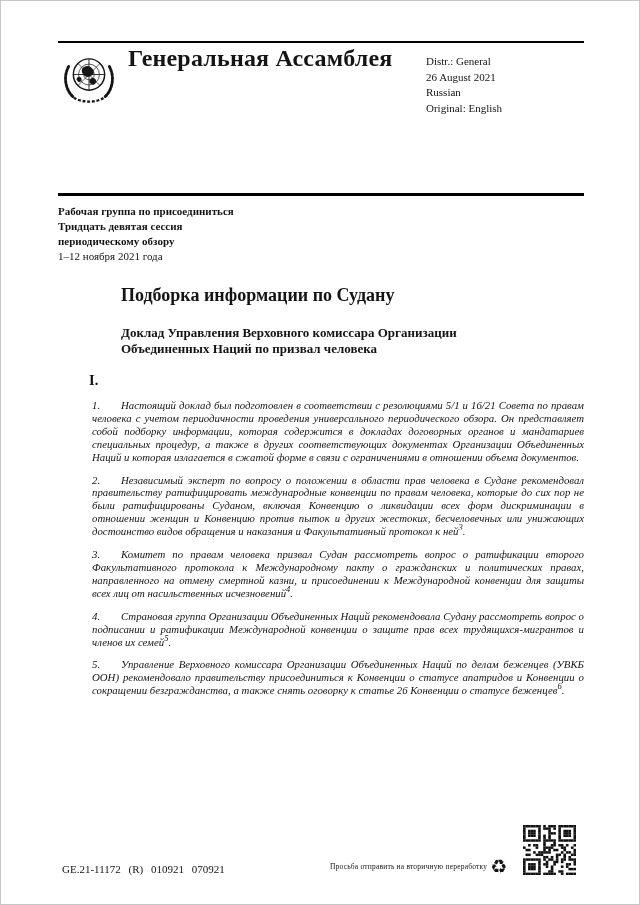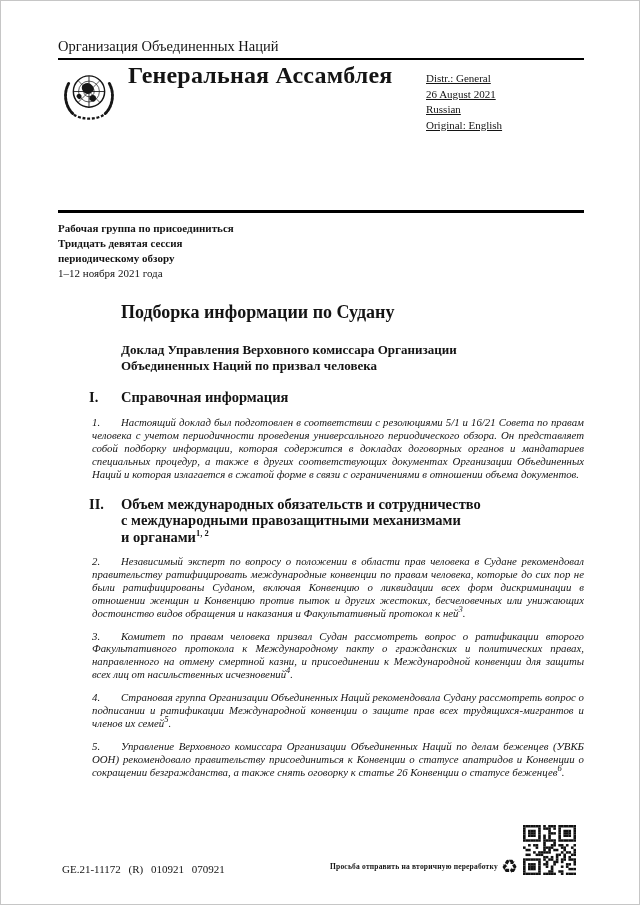--- a/index.html
+++ b/index.html
@@ -13,53 +13,52 @@
   .header-row { display:flex; justify-content:space-between; align-items:flex-end;
     border-bottom:2px solid #000; padding-bottom:3px; }
   .org-name { font-size:14.5px; }
   .doc-symbol { font-size:11.5px; white-space:nowrap; }
   .doc-symbol .big { font-size:20px; }
   
   .masthead { position:relative; height:150px; border-bottom:3px solid #000; }
   .emblem { position:absolute; left:2px; top:6px; width:58px; height:63px; }
   .assembly-title { position:absolute; left:70px; top:2px; font-size:24px; font-weight:bold; letter-spacing:.2px;text-align:center; }
   .distr { position:absolute; left:368px; top:11px; font-size:11px; line-height:15.5px; }
-  .distr div { white-space:nowrap;text-decoration:underline; }
+  .distr div { white-space:nowrap; }
   
   .session { padding-top:8px; font-size:11px; line-height:15px; }
   .session .b { font-weight:bold; }
   
   .doc-title { margin:21px 0 0 63px; font-size:18px; font-weight:bold; }
   .doc-subtitle { margin:19px 0 0 63px; font-size:13px; font-weight:bold; line-height:16px; max-width:360px; }
   
   .sec { display:flex; margin-top:15px; }
   .sec-num { flex:0 0 32px; margin-left:31px; font-size:14.5px; font-weight:bold; }
   .sec-head { font-size:14.5px; font-weight:bold; line-height:16.5px; }
   .sec-head .ln { display:block; }
   .sec-head .ln-inline { display:inline; }
   sup { font-size:8.5px; line-height:0; }
   
   .para { margin:10px 0 0 34px; font-size:10.8px; line-height:12.9px; text-align:justify;font-style:italic; }
   .para-num { display:inline-block; width:29px; }
   
   .ge { position:absolute; left:61px; top:862px; font-size:11px; word-spacing:5px; }
   .recycle { position:absolute; left:329px; top:856px; display:flex; align-items:center; }
-  .recycle-text { font-size:7.5px; font-weight:bold; letter-spacing:.2px; }
+  .recycle-text { font-size:7.5px; font-weight:normal; letter-spacing:.2px; }
   .recycle-icon { font-size:19px; line-height:1; margin-left:3px;
     font-family:"DejaVu Sans","Liberation Sans",sans-serif; font-weight:normal; }
   .qr { position:absolute; left:522px; top:824px; width:53px; height:50px; }
   .qr svg { width:100%; height:100%; display:block; }
 </style>
 </head>
 <body>
 
 <div class="page">
 
   <div class="header-row">
-    <span class="org-name">Организация Объединенных Наций</span>
   </div>
 
   <div class="masthead">
     <span class="emblem">
       <svg viewBox="0 0 100 104" xmlns="http://www.w3.org/2000/svg">
         <g fill="none" stroke="#161616">
           <circle cx="50" cy="44" r="27" stroke-width="2.5"></circle>
           <circle cx="50" cy="44" r="18" stroke-width="1.2"></circle>
           <circle cx="50" cy="44" r="9" stroke-width="1.2"></circle>
           <line x1="50" y1="17" x2="50" y2="71" stroke-width="1.5"></line>
@@ -96,33 +95,24 @@
   </div>
 
   <div class="doc-title">Подборка информации по Судану</div>
   <div class="doc-subtitle">
     <span class="ln" style="display:block">Доклад Управления Верховного комиссара Организации</span>
     <span class="ln" style="display:block">Объединенных Наций по призвал человека</span>
   </div>
 
   <div class="sec">
     <span class="sec-num">I.</span>
-    <span class="sec-head"><span>Справочная информация</span></span>
   </div>
 
   <p class="para"><span class="para-num">1.</span><span>Настоящий доклад был подготовлен в соответствии с резолюциями 5/1 и 16/21 Совета по правам человека с учетом периодичности проведения универсального периодического обзора. Он представляет собой подборку информации, которая содержится в докладах договорных органов и мандатариев специальных процедур, а также в других соответствующих документах Организации Объединенных Наций и которая излагается в сжатой форме в связи с ограничениями в отношении объема документов.</span><sup></sup><span></span></p>
 
-  <div class="sec">
-    <span class="sec-num">II.</span>
-    <span class="sec-head">
-      <span class="ln">Объем международных обязательств и сотрудничество</span>
-      <span class="ln">с международными правозащитными механизмами</span>
-      <span class="ln"><span class="ln-inline">и органами</span><sup>1, 2</sup></span>
-    </span>
-  </div>
 
   <p class="para"><span class="para-num">2.</span><span>Независимый эксперт по вопросу о положении в области прав человека в Судане рекомендовал правительству ратифицировать международные конвенции по правам человека, которые до сих пор не были ратифицированы Суданом, включая Конвенцию о ликвидации всех форм дискриминации в отношении женщин и Конвенцию против пыток и других жестоких, бесчеловечных или унижающих достоинство видов обращения и наказания и Факультативный протокол к ней</span><sup>3</sup><span>.</span></p>
 
   <p class="para"><span class="para-num">3.</span><span>Комитет по правам человека призвал Судан рассмотреть вопрос о ратификации второго Факультативного протокола к Международному пакту о гражданских и политических правах, направленного на отмену смертной казни, и присоединении к Международной конвенции для защиты всех лиц от насильственных исчезновений</span><sup>4</sup><span>.</span></p>
 
   <p class="para"><span class="para-num">4.</span><span>Страновая группа Организации Объединенных Наций рекомендовала Судану рассмотреть вопрос о подписании и ратификации Международной конвенции о защите прав всех трудящихся-мигрантов и членов их семей</span><sup>5</sup><span>.</span></p>
 
   <p class="para"><span class="para-num">5.</span><span>Управление Верховного комиссара Организации Объединенных Наций по делам беженцев (УВКБ ООН) рекомендовало правительству присоединиться к Конвенции о статусе апатридов и Конвенции о сокращении безгражданства, а также снять оговорку к статье 26 Конвенции о статусе беженцев</span><sup>6</sup><span>.</span></p>
 
   <div class="ge">GE.21-11172 (R) 010921 070921</div>

